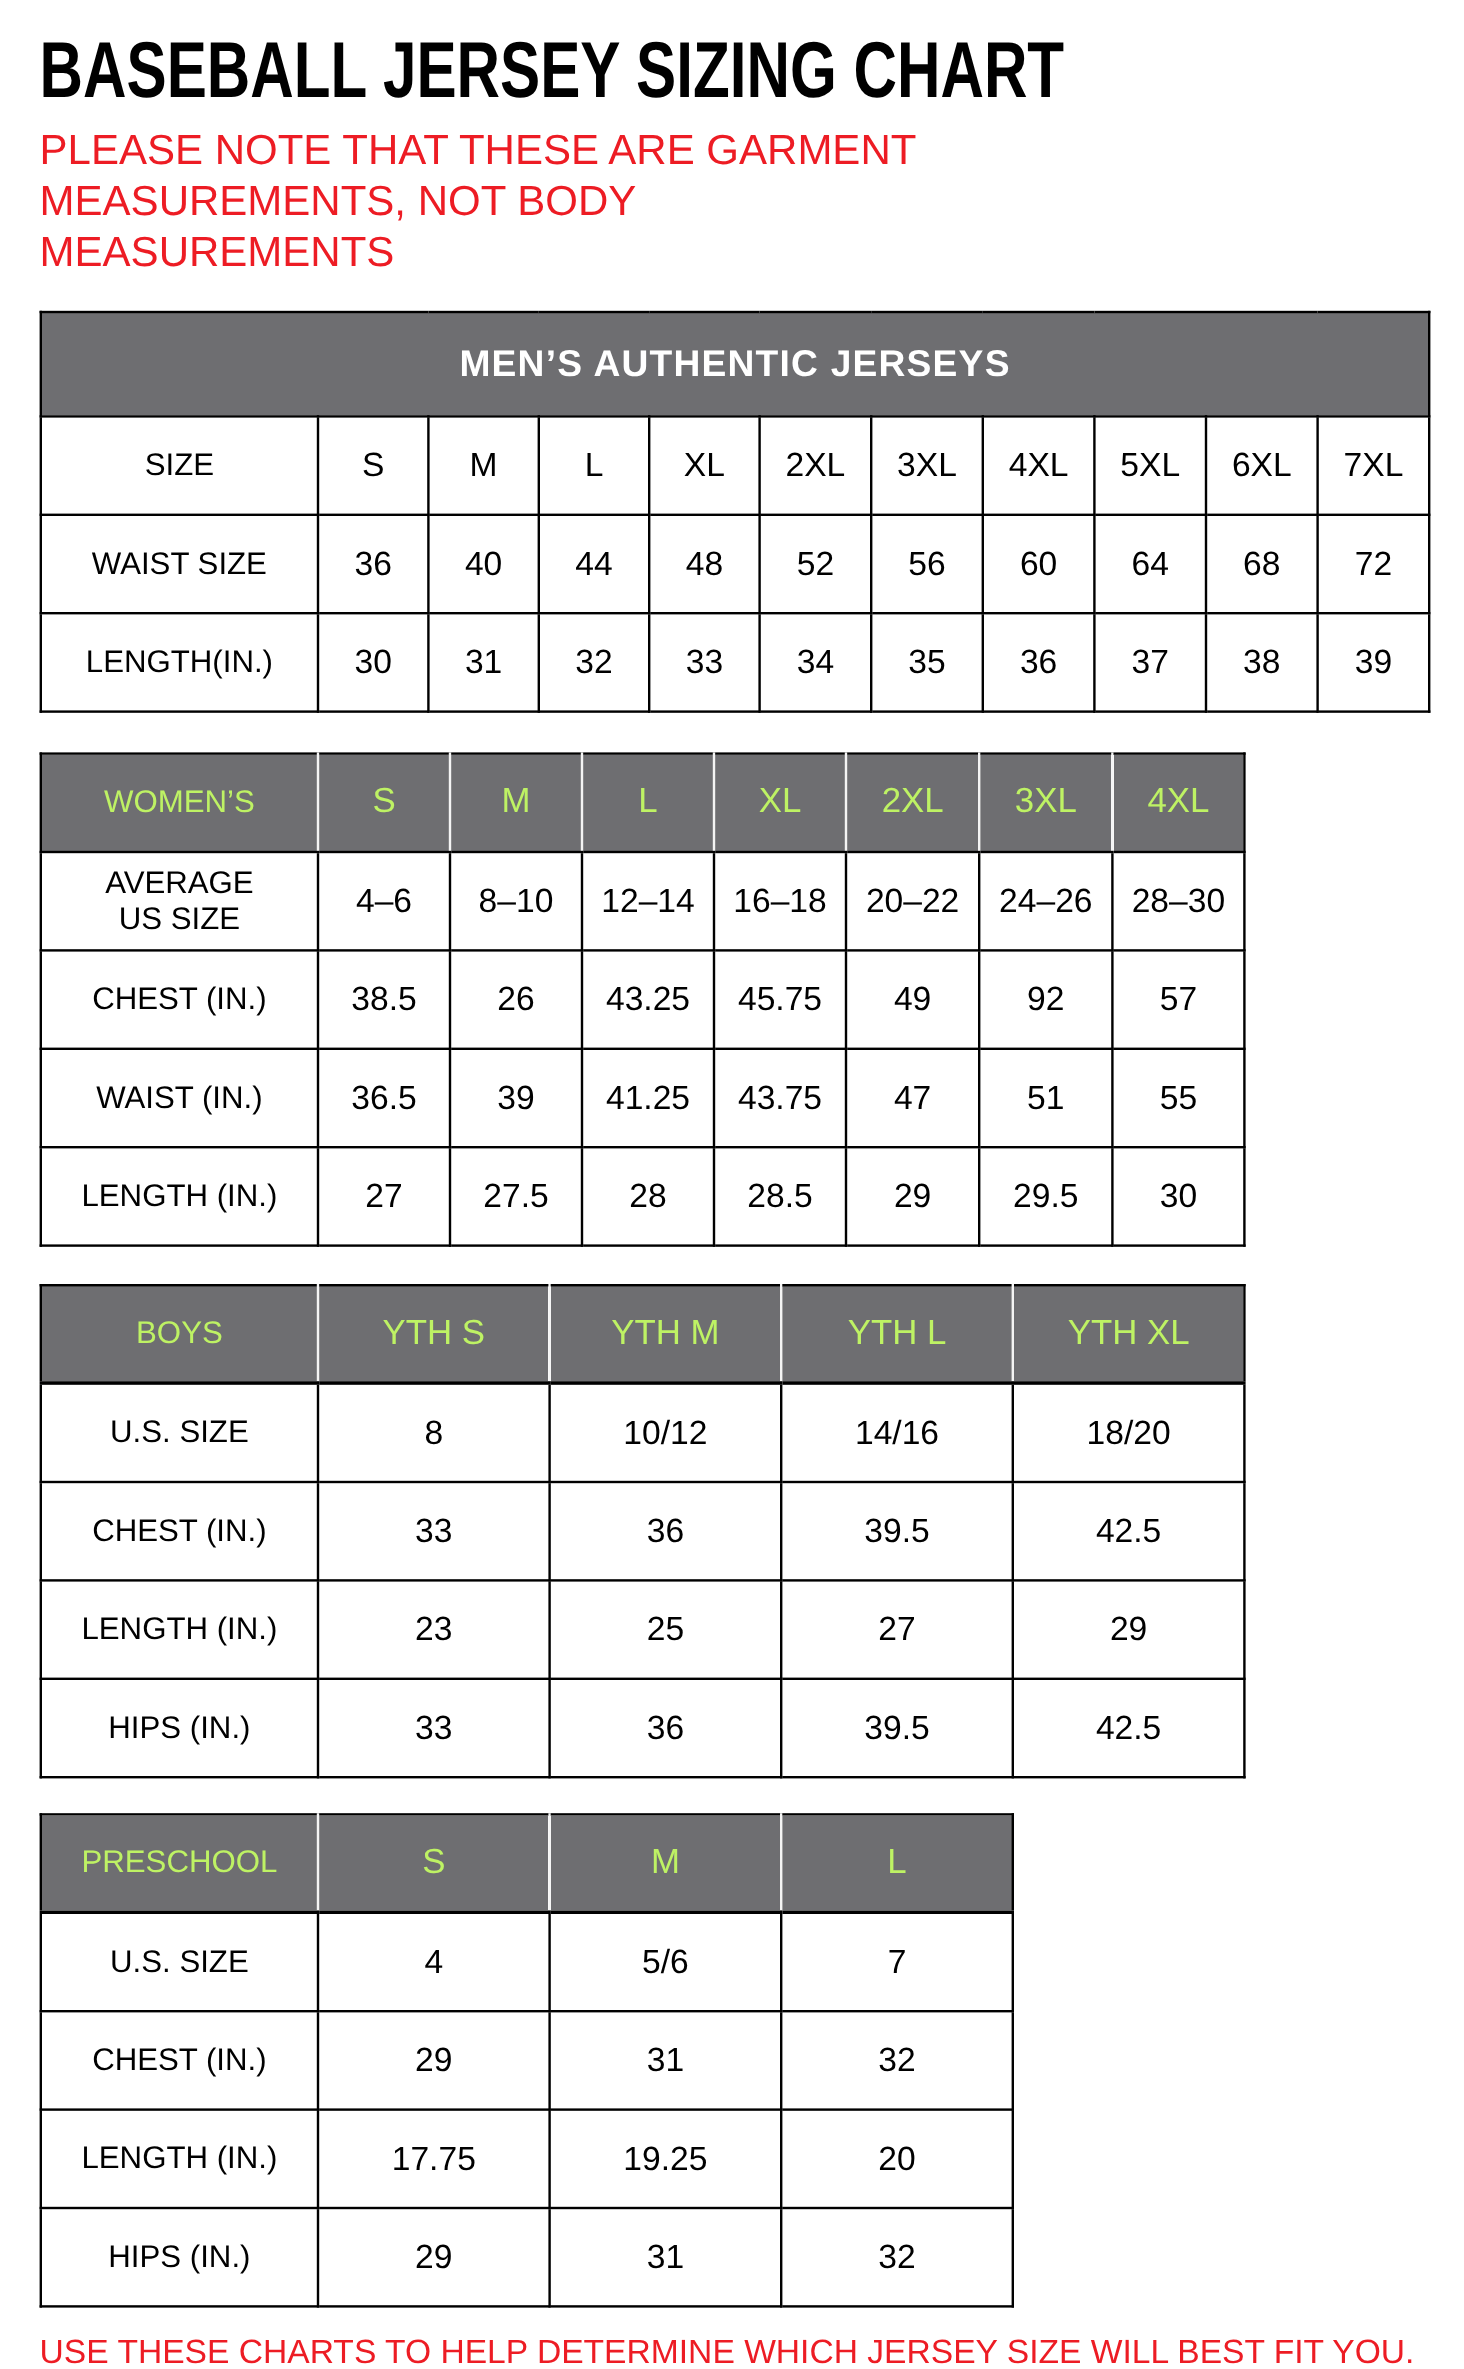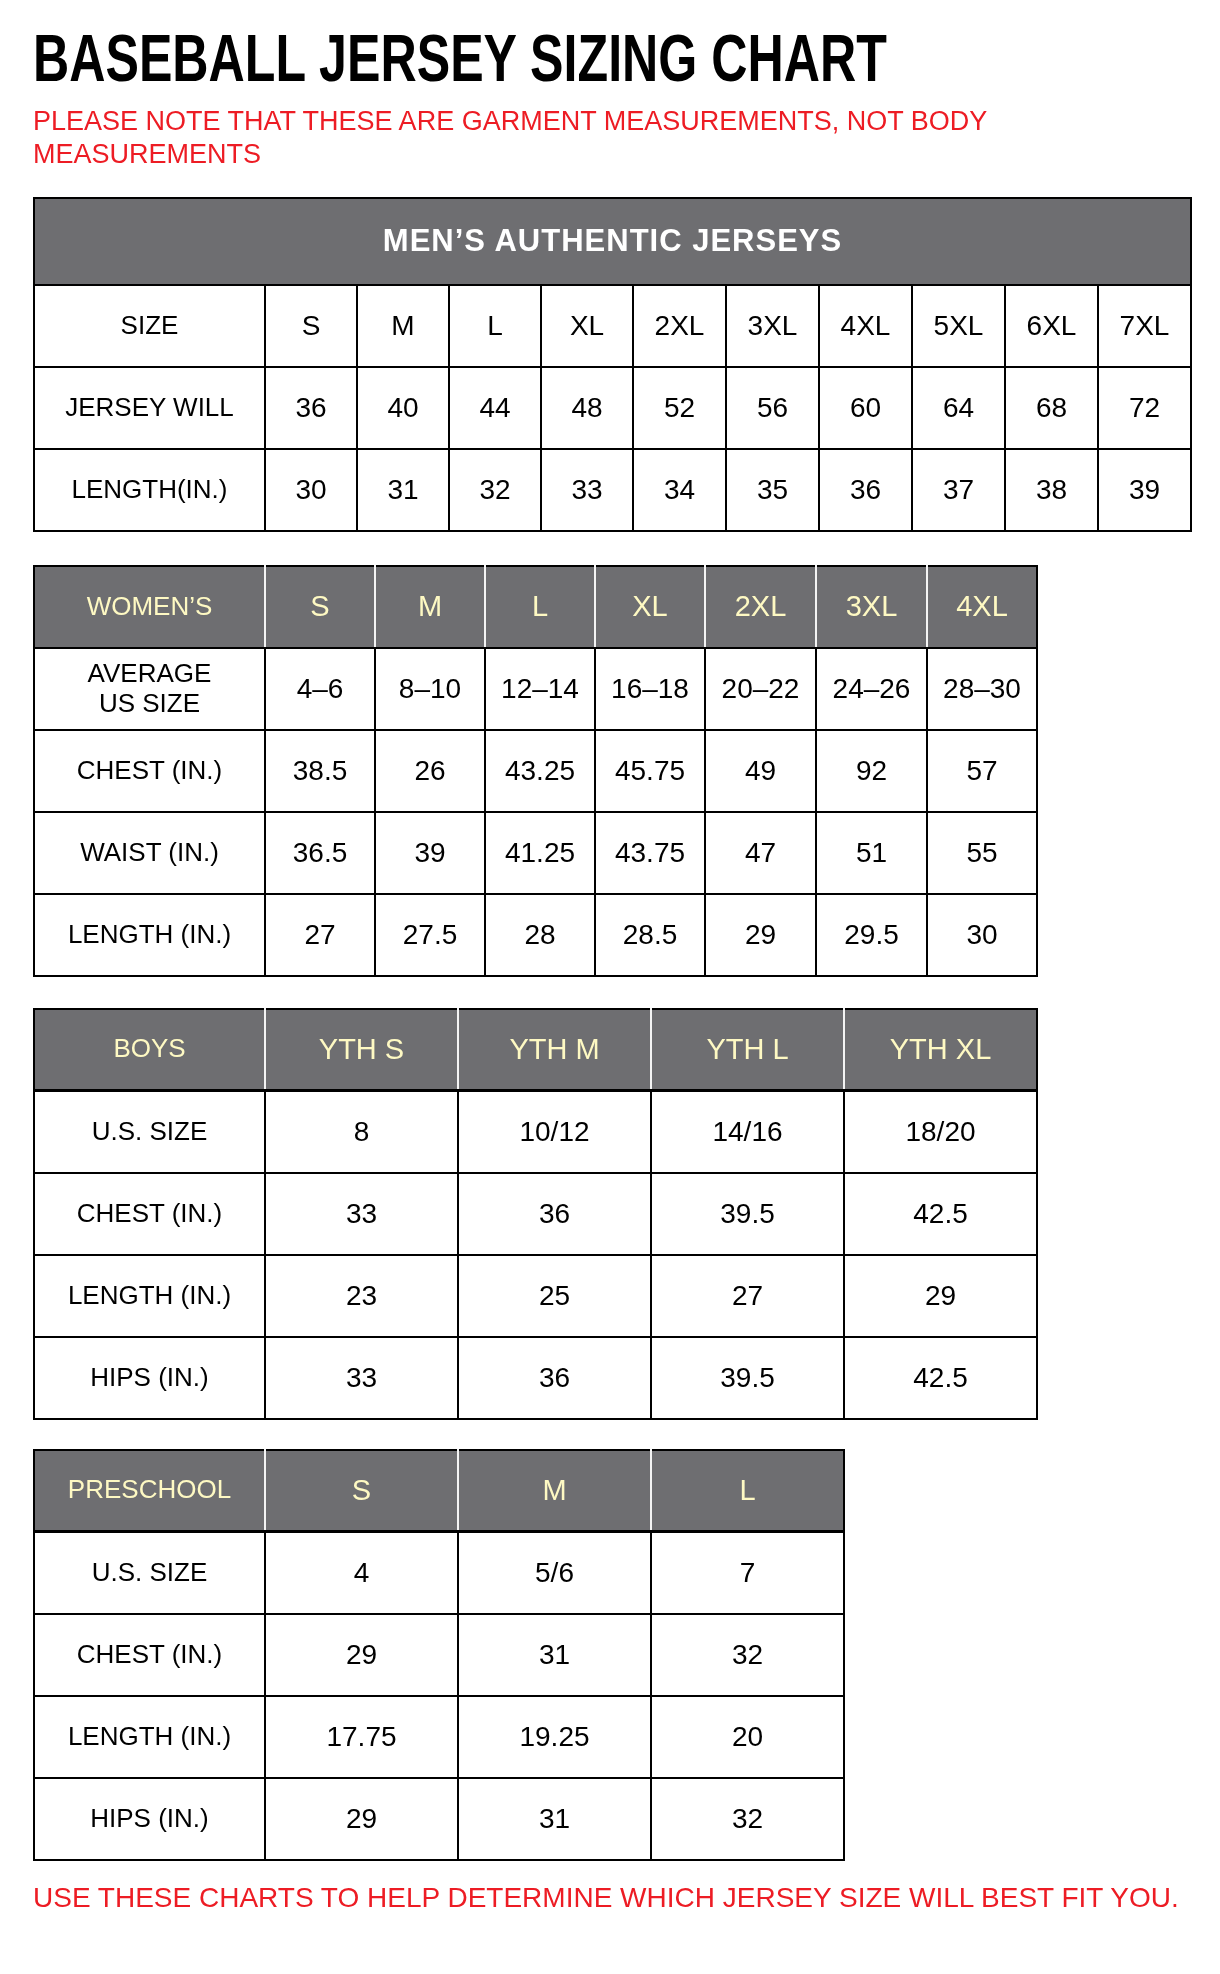--- a/index.html
+++ b/index.html
@@ -17,21 +17,21 @@
     margin: 0;
     font-size: 66px;
     font-weight: bold;
     line-height: 1.04;
     white-space: nowrap;
     transform: scaleX(0.76);
     transform-origin: left top;
   }
   .note {
     color: var(--red);
-    font-size: 27px;
+    font-size: 35px;
     line-height: 1.22;
     margin: 12px 0 0 0;
     white-space: pre-line;
     max-width: 960px;
   }
 
   table.tbl {
     border-collapse: collapse;
     table-layout: fixed;
     text-align: center;
@@ -52,21 +52,21 @@
     background: var(--gray);
     color: #fff;
     font-size: 31px;
     height: 87px;
     letter-spacing: 1px;
     font-weight: bold;
   }
   
   .hdr th {
     background: var(--gray);
-    color: #fef9c3;
+    color: #bef264;
     font-size: 29px;
   }
   .hdr th:not(:last-child) { border-right-color: #f4f4f4; }
   .thick .hdr th { border-bottom-width: 3px; }
 
   .tbl-mens      { width: 1157px; margin-top: 26px; }
   .tbl-womens    { width: 1003px; margin-top: 33px; }
   .tbl-boys      { width: 1003px; margin-top: 31px; }
   .tbl-preschool { width: 810px;  margin-top: 29px; }
 
@@ -112,21 +112,21 @@
           <td>L</td>
           <td>XL</td>
           <td>2XL</td>
           <td>3XL</td>
           <td>4XL</td>
           <td>5XL</td>
           <td>6XL</td>
           <td>7XL</td>
         </tr>
         <tr>
-          <th class="lab">JERSEY WILL</th>
+          <th class="lab">WAIST SIZE</th>
           <td>36</td>
           <td>40</td>
           <td>44</td>
           <td>48</td>
           <td>52</td>
           <td>56</td>
           <td>60</td>
           <td>64</td>
           <td>68</td>
           <td>72</td>

